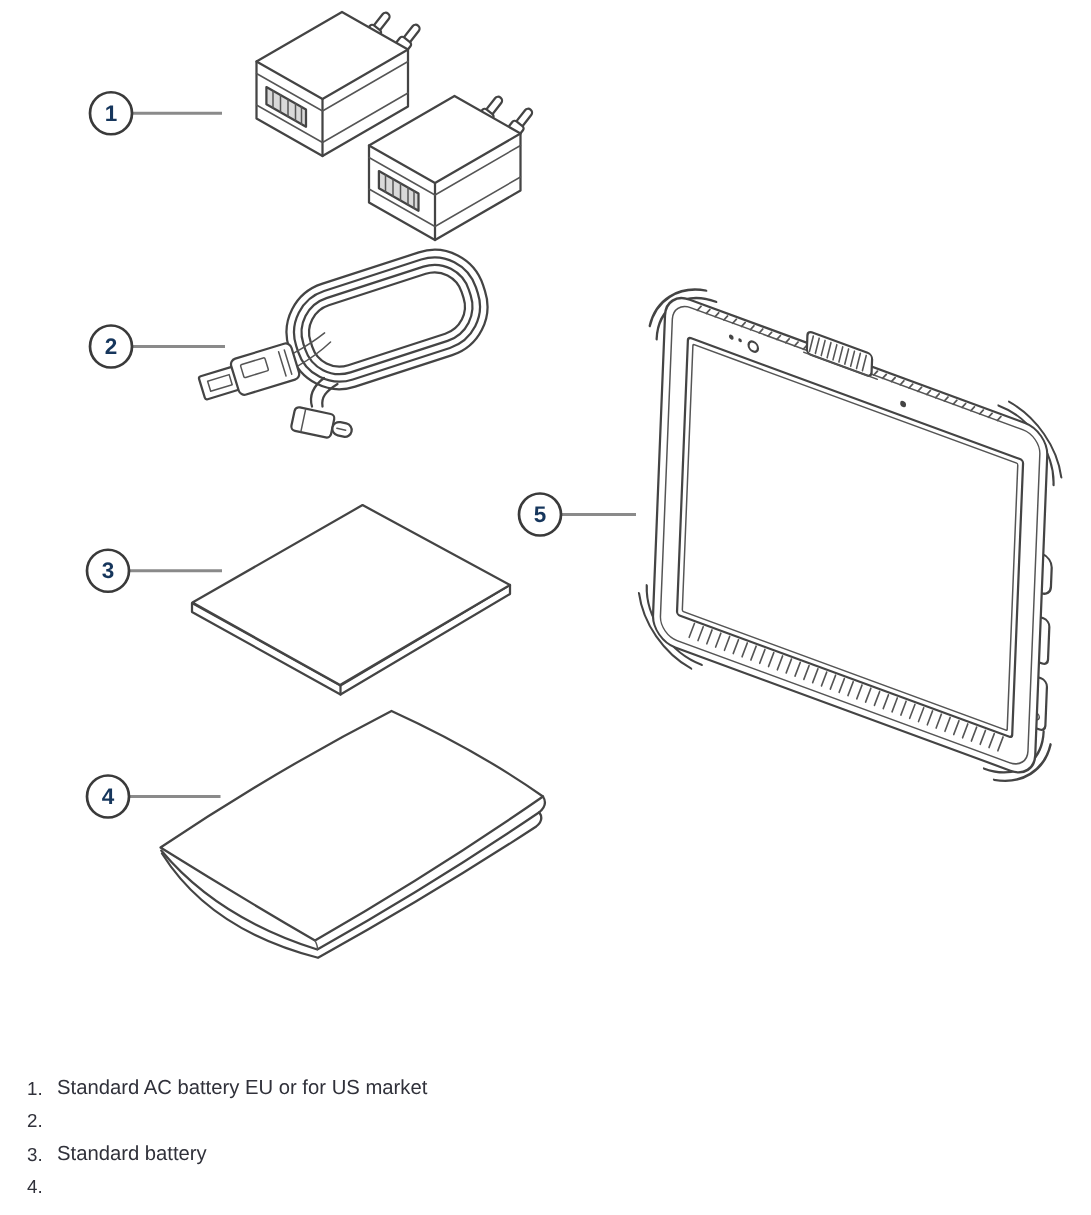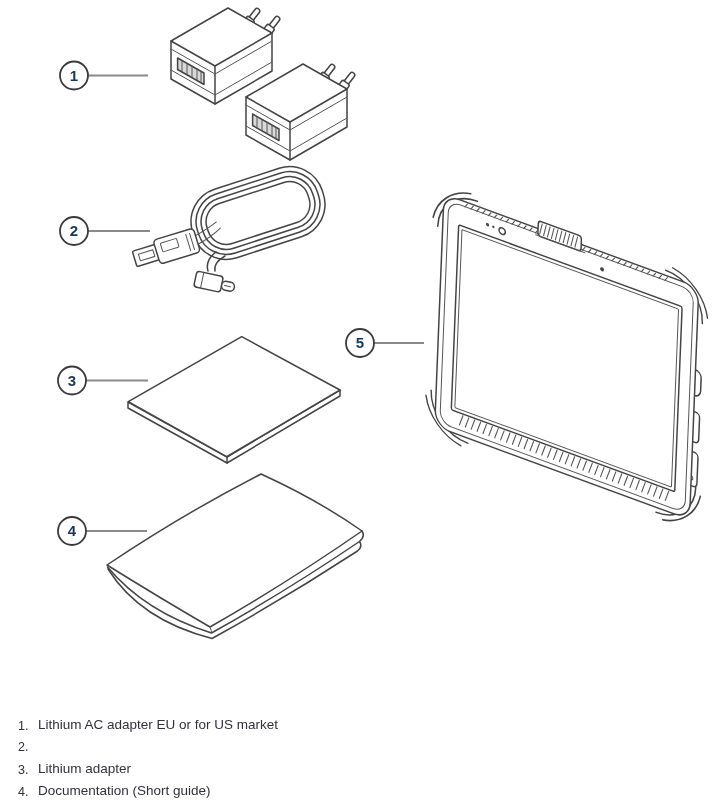--- a/index.html
+++ b/index.html
@@ -164,28 +164,27 @@
     <g>
       <line class="leader" x1="374" y1="343" x2="424" y2="343"></line>
       <circle class="cb" cx="360" cy="343" r="14"></circle>
       <text class="cn" x="360" y="348" fill="#16365c">5</text>
     </g>
   </svg>
 
   <div class="parts-list">
     <div class="row">
       <span class="num">1.</span>
-      <span class="label">Lithium AC adapter EU or for US market</span>
+      <span class="label">Standard AC battery EU or for US market</span>
     </div>
     <div class="row">
       <span class="num">2.</span>
     </div>
     <div class="row">
       <span class="num">3.</span>
-      <span class="label">Lithium adapter</span>
+      <span class="label">Standard battery</span>
     </div>
     <div class="row">
       <span class="num">4.</span>
-      <span class="label">Documentation (Short guide)</span>
     </div>
   </div>
 
 </div>
 
 </body></html>

